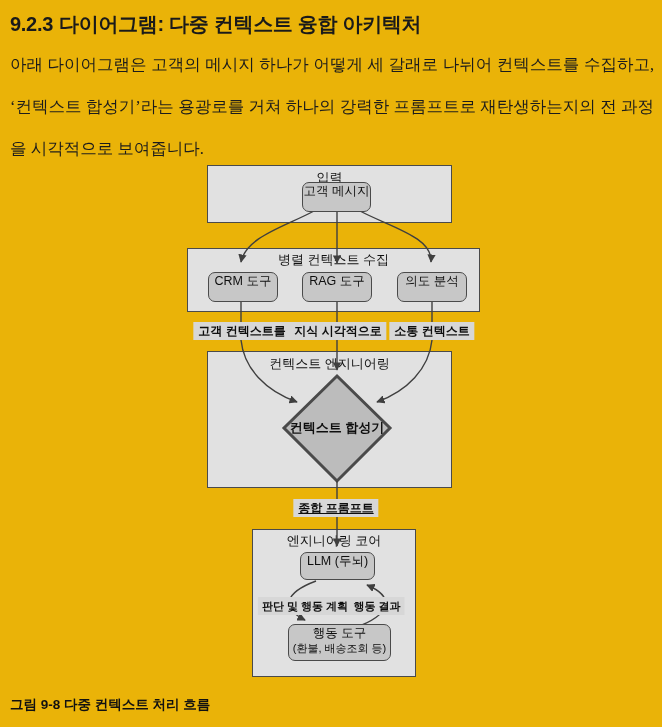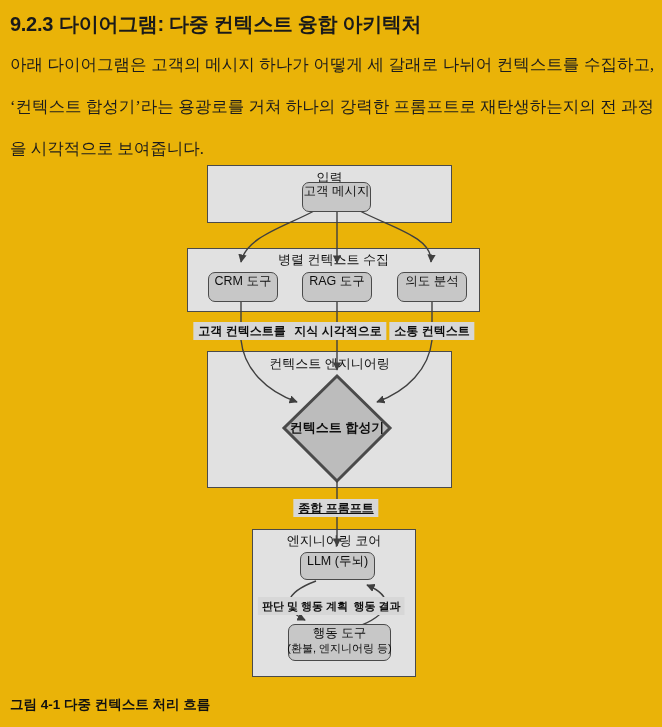--- a/index.html
+++ b/index.html
@@ -133,19 +133,19 @@
 
     <div class="node" style="left:300px;top:552px;width:75px;height:28px;">
       <span>LLM (두뇌)</span>
     </div>
 
     <div class="chip small" style="left:305px;top:597px;">판단 및 행동 계획</div>
     <div class="chip small" style="left:377px;top:597px;">행동 결과</div>
 
     <div class="node" style="left:288px;top:624px;width:103px;height:37px;">
       <span>행동 도구</span>
-      <span class="sub">(환불, 엔지니어링 등)</span>
+      <span class="sub">(환불, 배송조회 등)</span>
     </div>
 
   </div>
 
-  <div class="figure-caption">그림 4-1 다중 컨텍스트 처리 흐름</div>
+  <div class="figure-caption">그림 9-8 다중 컨텍스트 처리 흐름</div>
 </div>
 
 </body></html>

